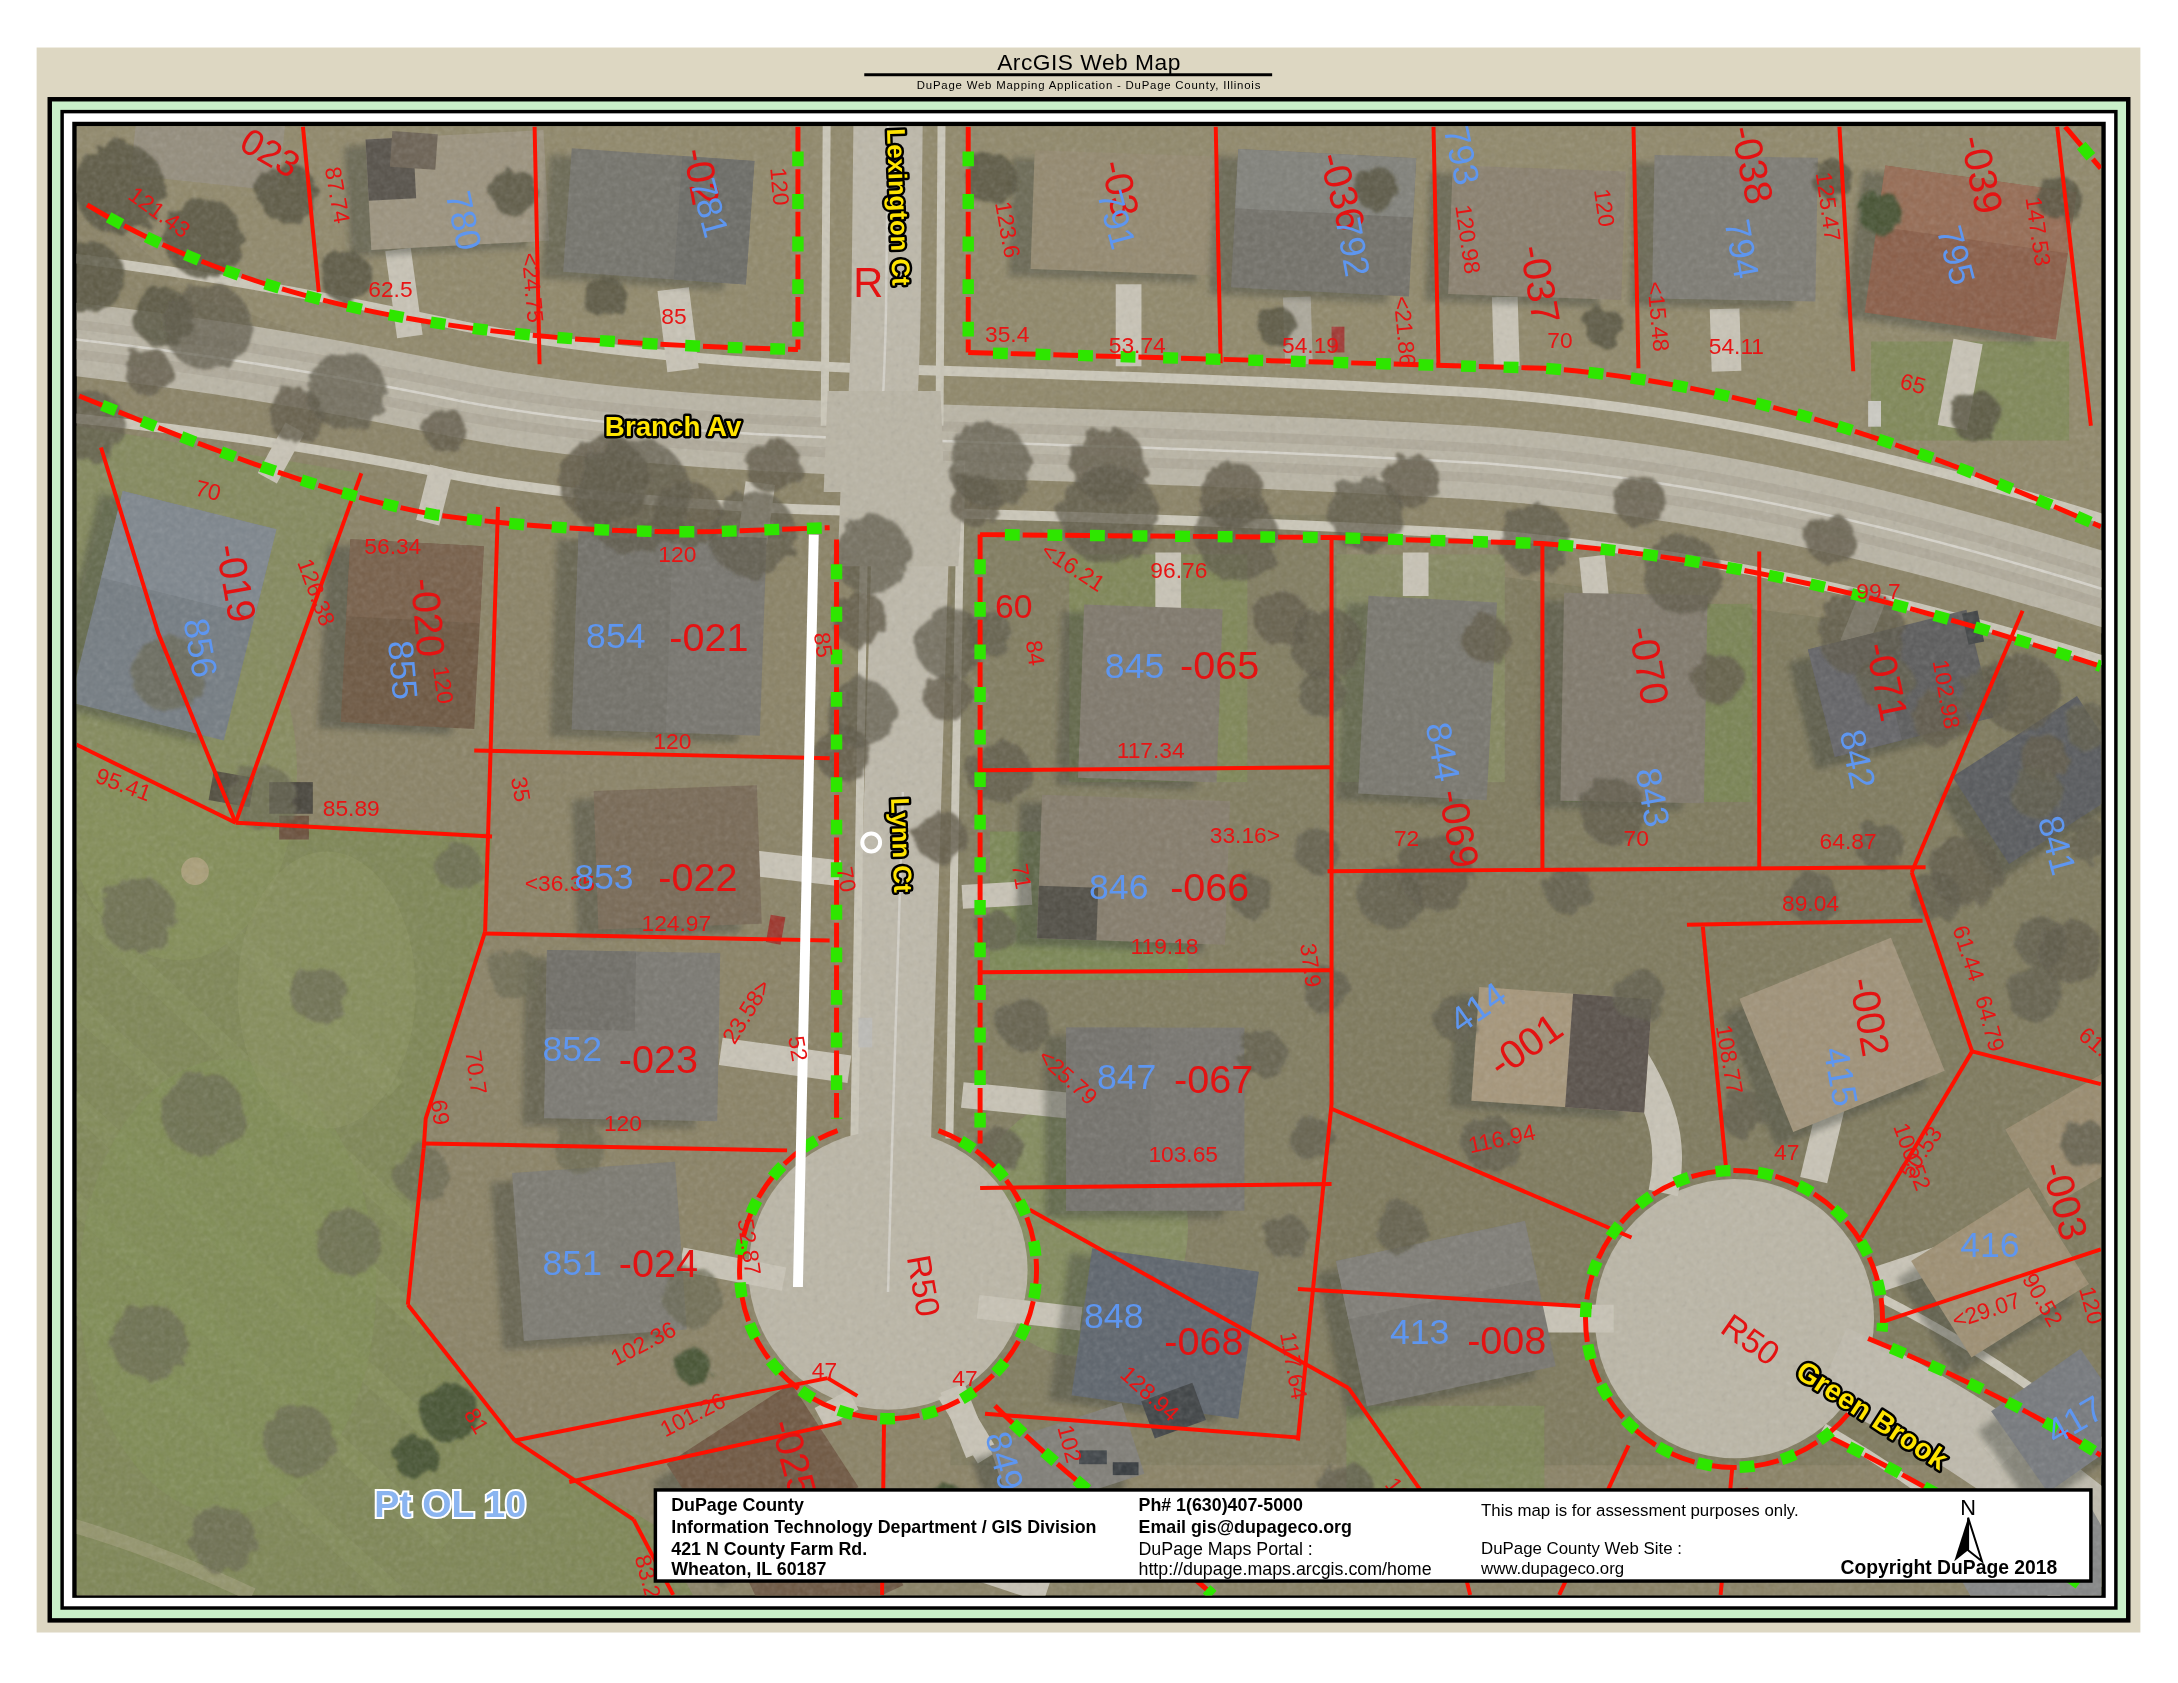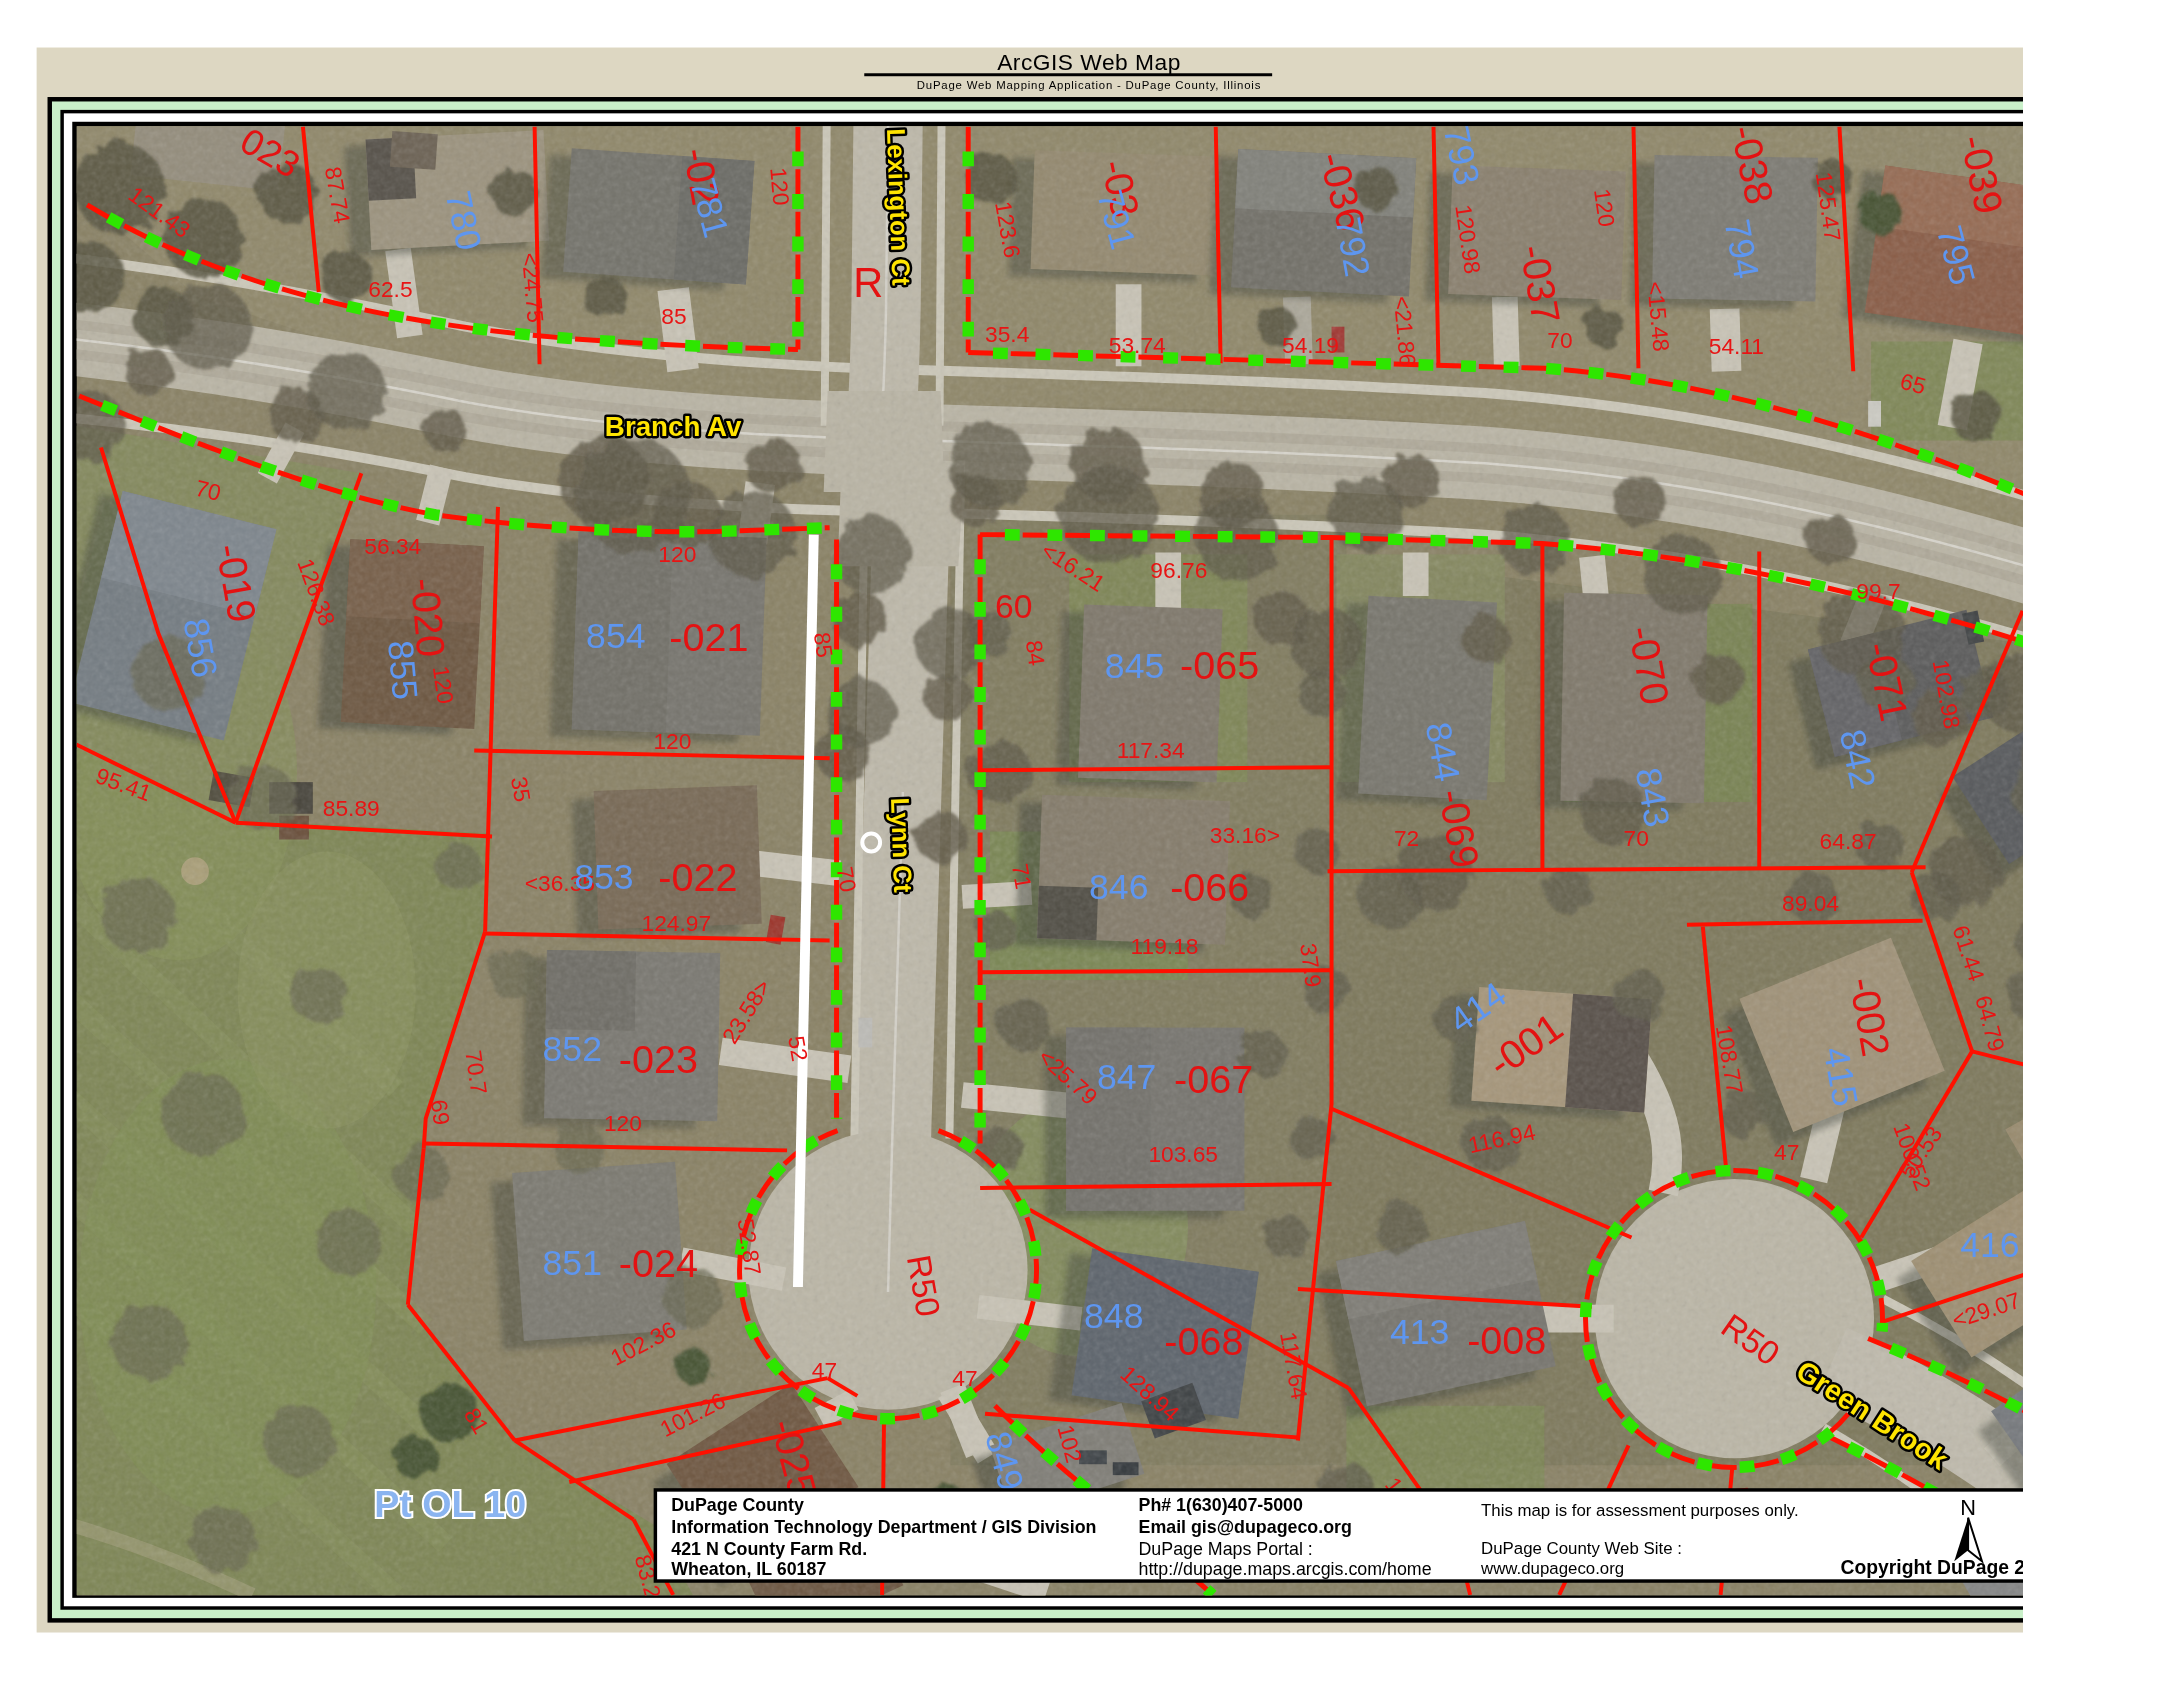--- a/index.html
+++ b/index.html
@@ -1,16 +1,16 @@
 <!DOCTYPE html>
 <html><head>
 <meta charset="utf-8">
 <style>
 html,body{margin:0;padding:0;background:#ffffff;}
-.page{position:relative;width:2023px;height:1683px;font-family:"Liberation Sans",sans-serif;overflow:hidden;}
+.page{position:relative;width:2178px;height:1683px;font-family:"Liberation Sans",sans-serif;overflow:hidden;}
 svg text{font-family:"Liberation Sans",sans-serif;}
 </style>
 </head>
 <body>
 <div class="page">
 <svg width="2178" height="1683" viewBox="0 0 2200 1700" style="position:absolute;left:0;top:0">
 <defs>
 <clipPath id="mapclip">
           <rect x="77.5" y="127.5" width="2045" height="1484"></rect>
         </clipPath>

